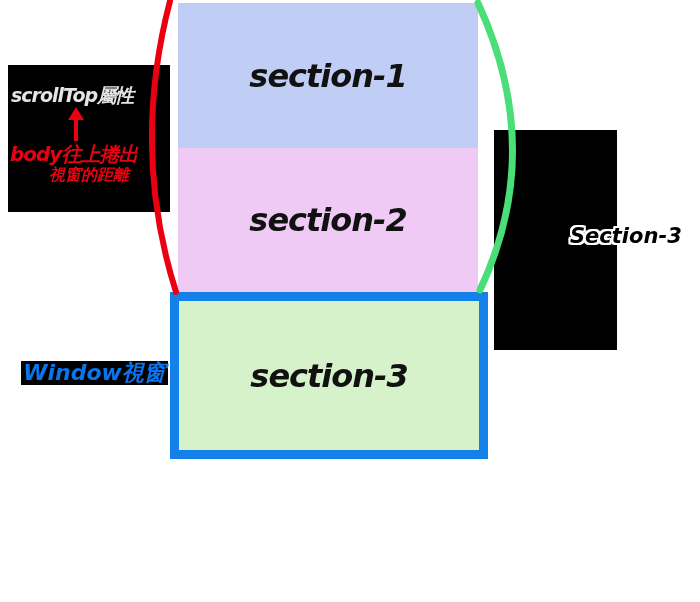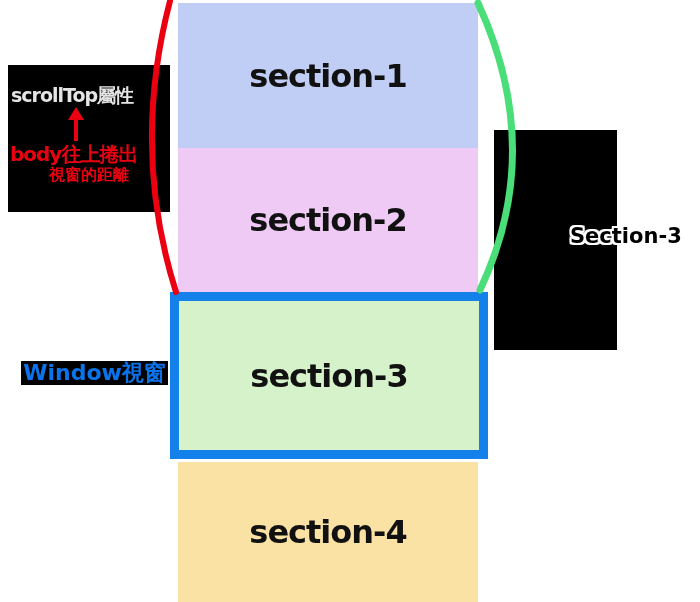--- a/index.html
+++ b/index.html
@@ -2,20 +2,21 @@
 <html><head>
 <meta charset="utf-8">
 <style>
   html,body{margin:0;padding:0;background:#ffffff;}
   #canvas{
     position:relative;
     width:700px;height:602px;
     background:#ffffff;
     overflow:hidden;
     font-family:"DejaVu Sans","Liberation Sans",sans-serif;
+    font-style:italic;
   }
   
   .section{
     position:absolute;
     left:178px;width:300px;
     display:flex;align-items:center;justify-content:center;
   }
   .section-label{
     font-size:32px;font-weight:bold;color:#111111;
     letter-spacing:-1px;
@@ -84,23 +85,20 @@
   </div>
 
   <div class="section" id="section-2" style="background-color: rgb(238, 202, 244); align-items: center;">
     <span class="section-label">section-2</span>
   </div>
 
   <div id="window-box" style="background-color: rgb(214, 242, 202); border-color: rgb(19, 129, 233);">
     <span class="section-label">section-3</span>
   </div>
 
-  <div class="section" id="section-4" style="background-color: rgb(249, 226, 163);">
-    <span class="section-label">section-4</span>
-  </div>
 
   <div id="callout-scrolltop" style="background-color: rgb(0, 0, 0);">
     <div id="scrolltop-title" style="color: #e5e5e5;">scrollTop屬性</div>
     <svg id="scrolltop-arrow" width="20" height="36" viewBox="0 0 20 36">
       <line x1="10" y1="34" x2="10" y2="10" stroke-width="4" stroke="#ea0011"></line>
       <polygon points="2,13 10,0 18,13" fill="#ea0011"></polygon>
     </svg>
     <div id="scrolltop-line1" style="color: rgb(234, 0, 17);">body往上捲出</div>
     <div id="scrolltop-line2" style="color: rgb(234, 0, 17);">視窗的距離</div>
   </div>

